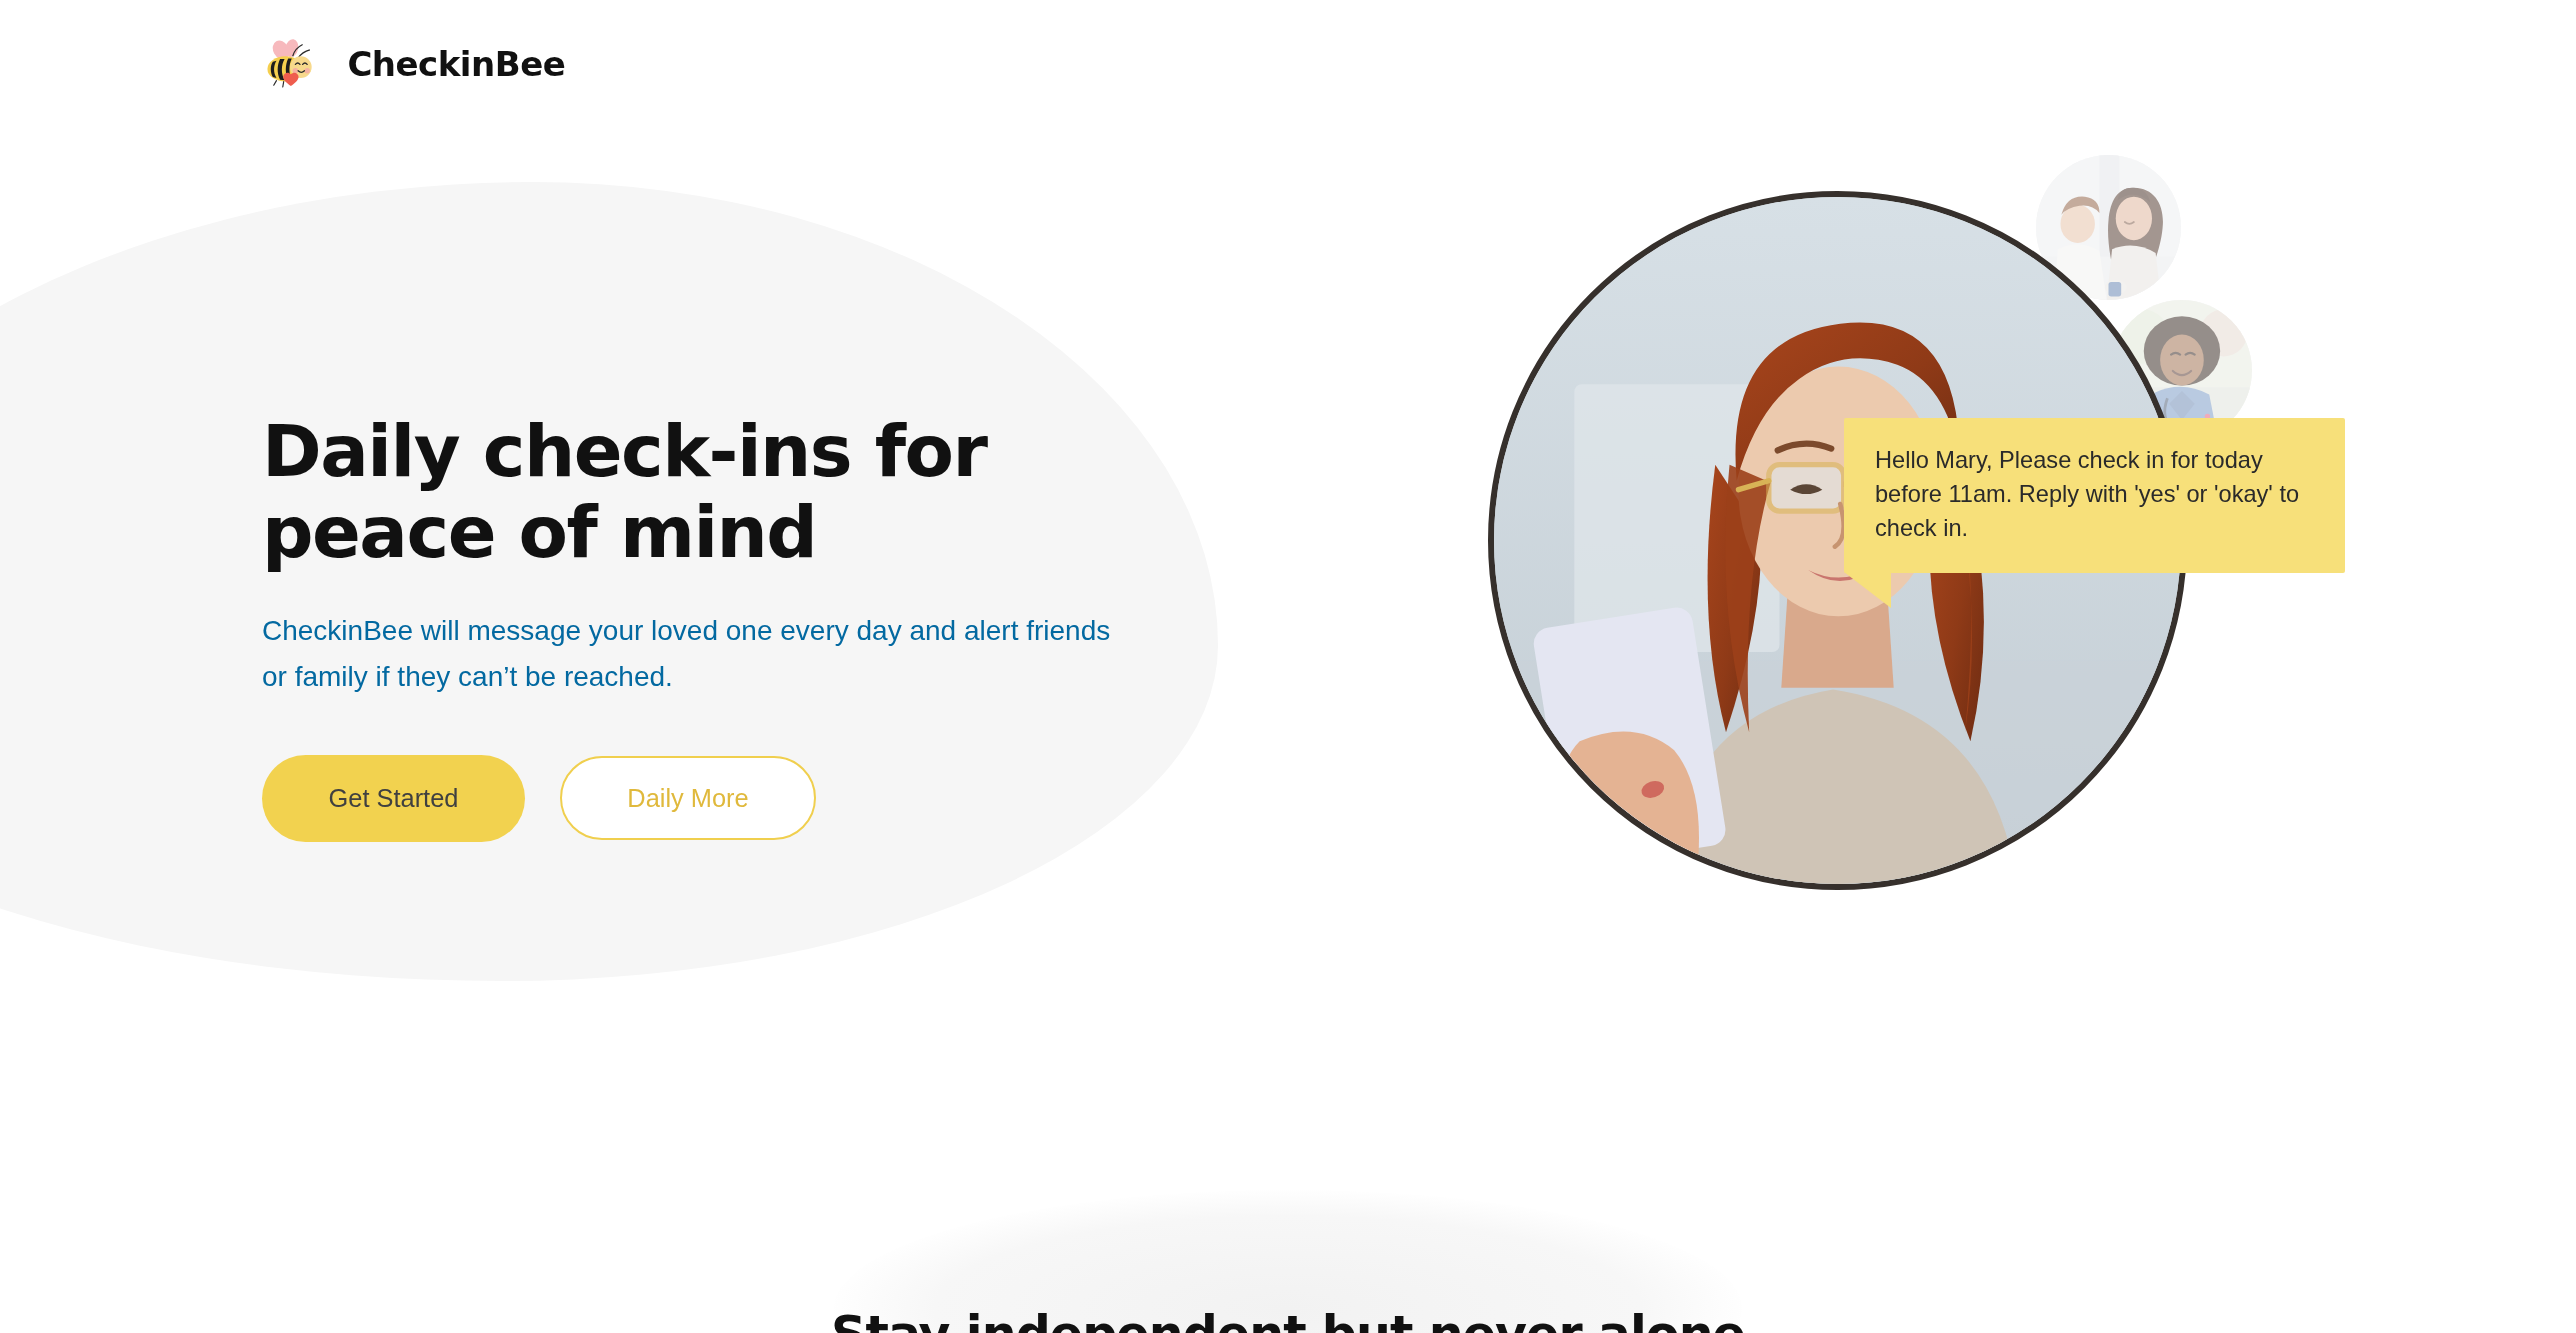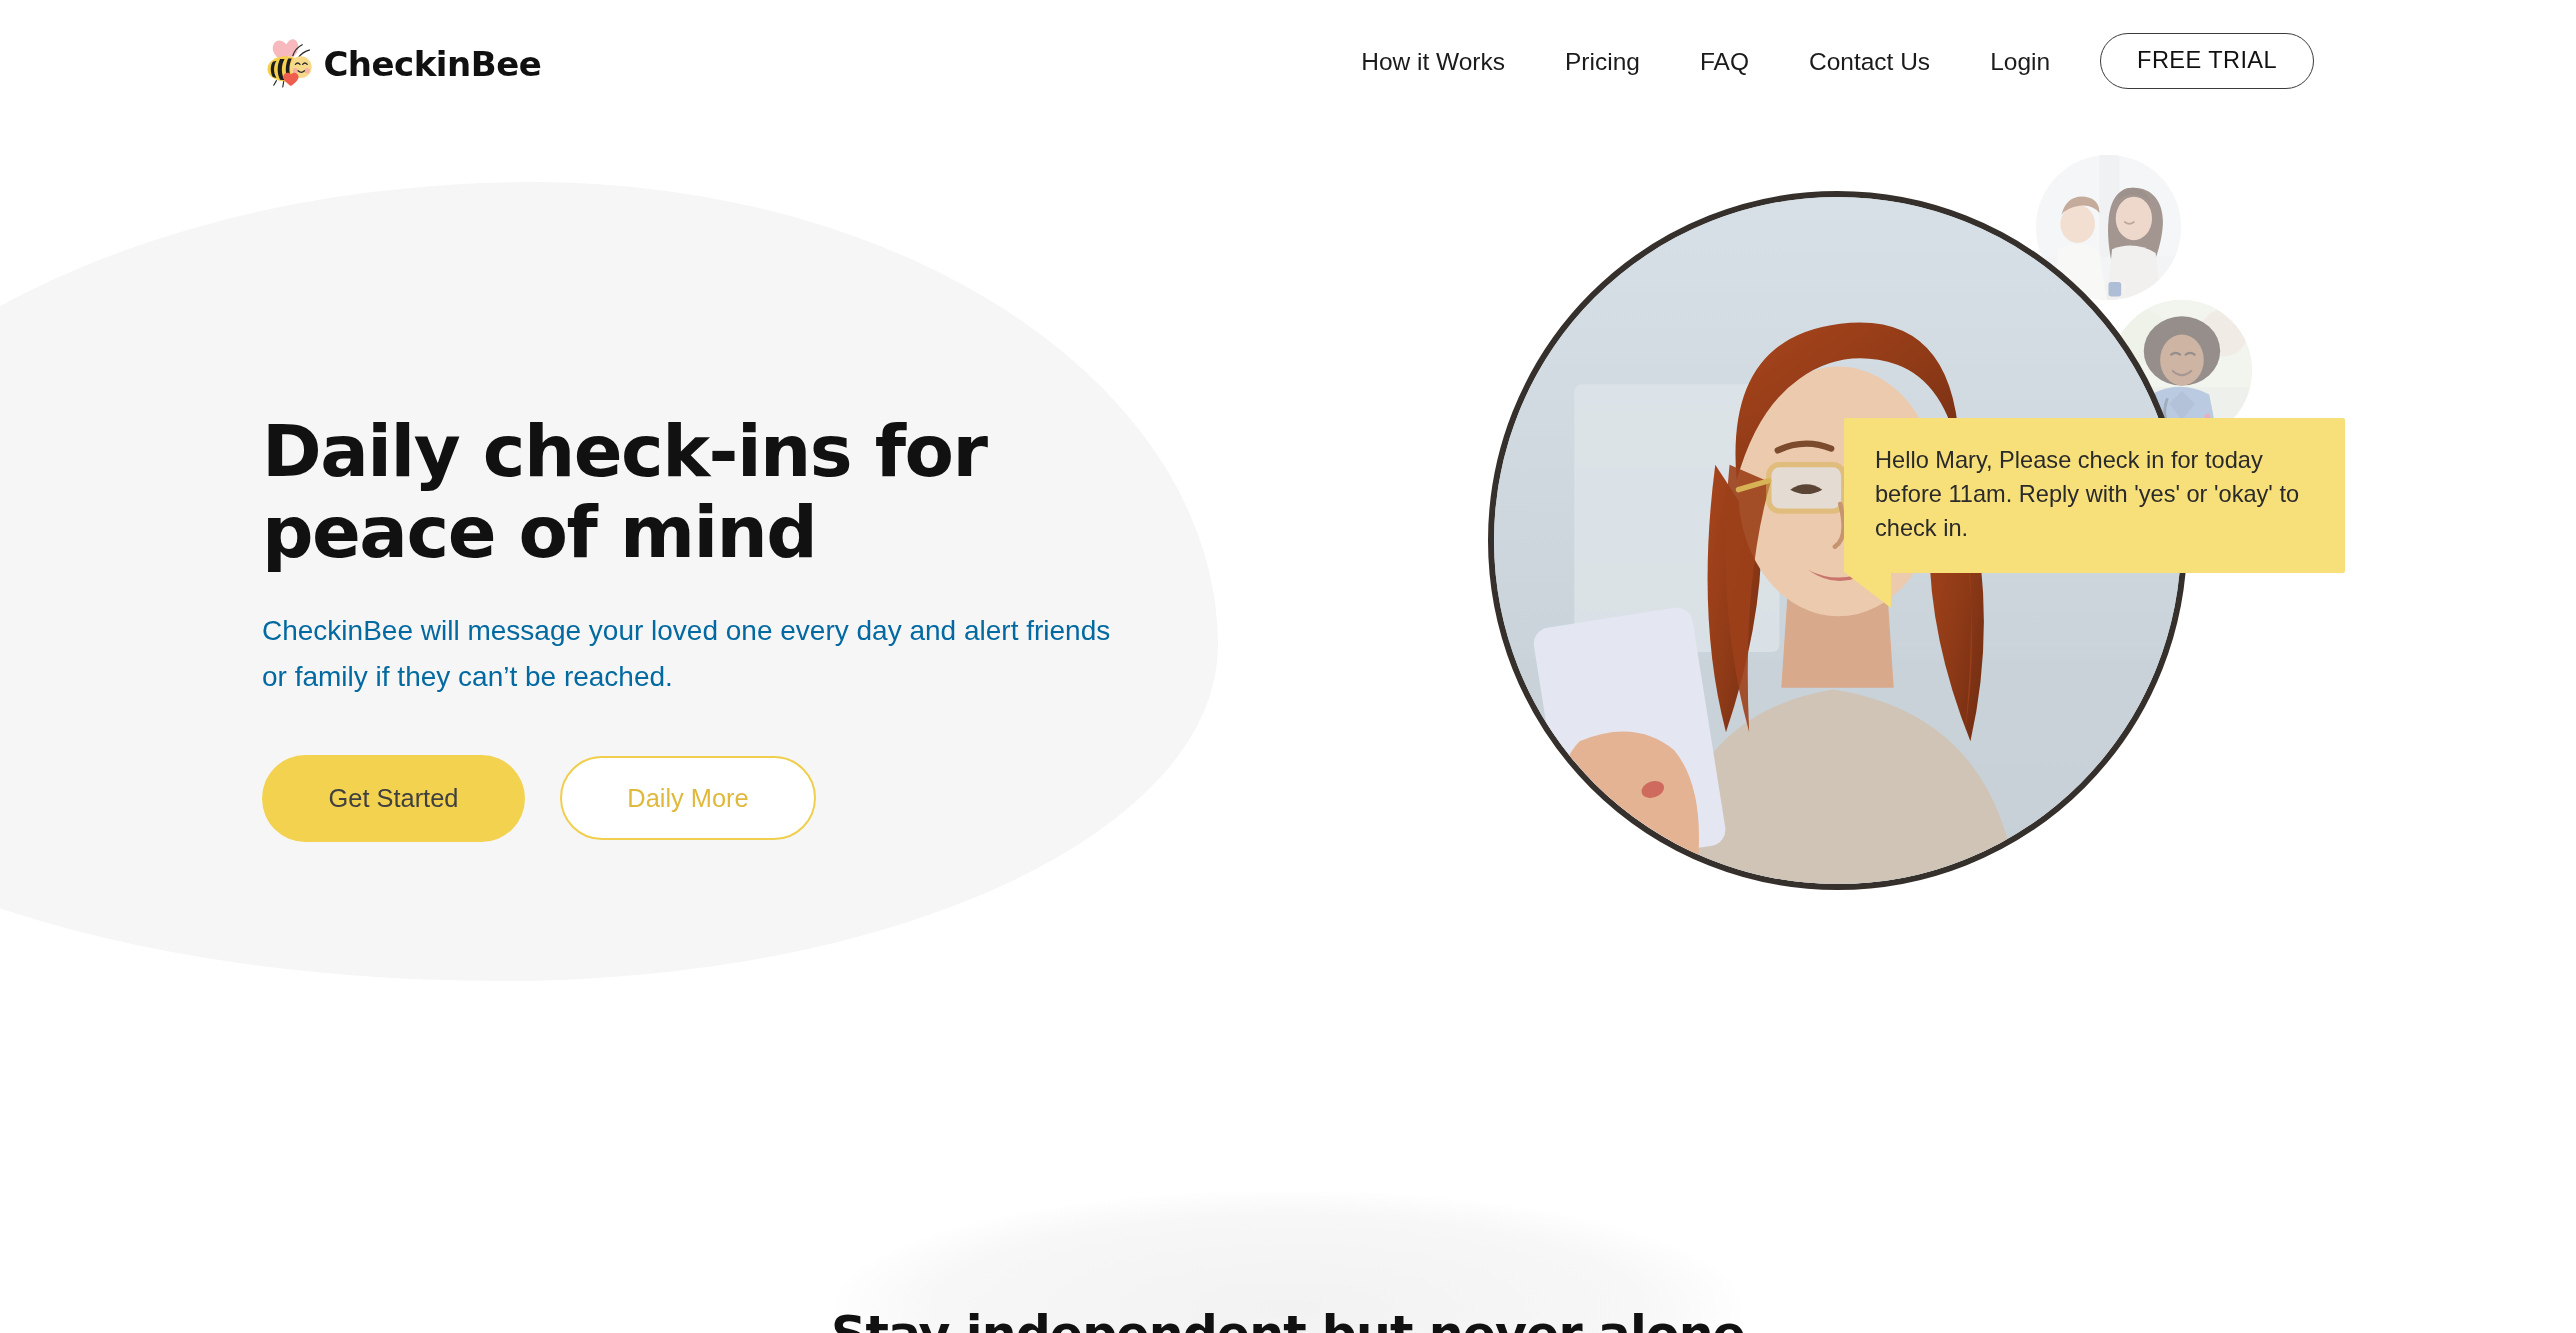--- a/index.html
+++ b/index.html
@@ -65,20 +65,21 @@
 
   .bee-logo { width: 56px; height: 51px; display: block; flex: none; }
 
   .brand-name {
     font-size: 34px;
     font-weight: 700;
     letter-spacing: -0.5px;
     color: #111111;
     line-height: 1;
     font-family: "DejaVu Sans", sans-serif;
+    margin-left: 24px;
   }
 
   .main-nav {
     position: absolute;
     right: 262px;
     top: 33px;
     display: flex;
     align-items: center;
     gap: 0;
   }
@@ -322,28 +323,20 @@
 
           <path d="M32 40 c-3 -3.5 -8.5 -1.5 -8.5 3 c0 4.5 8.5 10 8.5 10 c0 0 8.5 -5.5 8.5 -10 c0 -4.5 -5.5 -6.5 -8.5 -3 z" fill="#ef5d4e"></path>
 
           <path d="M16 47 l-3 5" stroke="#2b2b2b" stroke-width="1.3" stroke-linecap="round"></path>
           <path d="M24 48 l-1 6" stroke="#2b2b2b" stroke-width="1.3" stroke-linecap="round"></path>
         </svg>
       </span>
       <span class="brand-name">CheckinBee</span>
     </a>
 
-    <nav class="main-nav">
-      <a class="nav-link" href="#">How it Works</a>
-      <a class="nav-link" href="#">Pricing</a>
-      <a class="nav-link" href="#">FAQ</a>
-      <a class="nav-link" href="#">Contact Us</a>
-      <a class="nav-link" href="#">Login</a>
-      <a class="nav-cta" href="#">FREE TRIAL</a>
-    </nav>
 
   </header>
 
   <section class="hero">
 
     <div class="hero-copy">
       <h1 class="hero-title">Daily check-ins for peace of mind</h1>
       <p class="hero-sub">CheckinBee will message your loved one every day and alert friends or family if they can’t be reached.</p>
 
       <div class="hero-actions">

